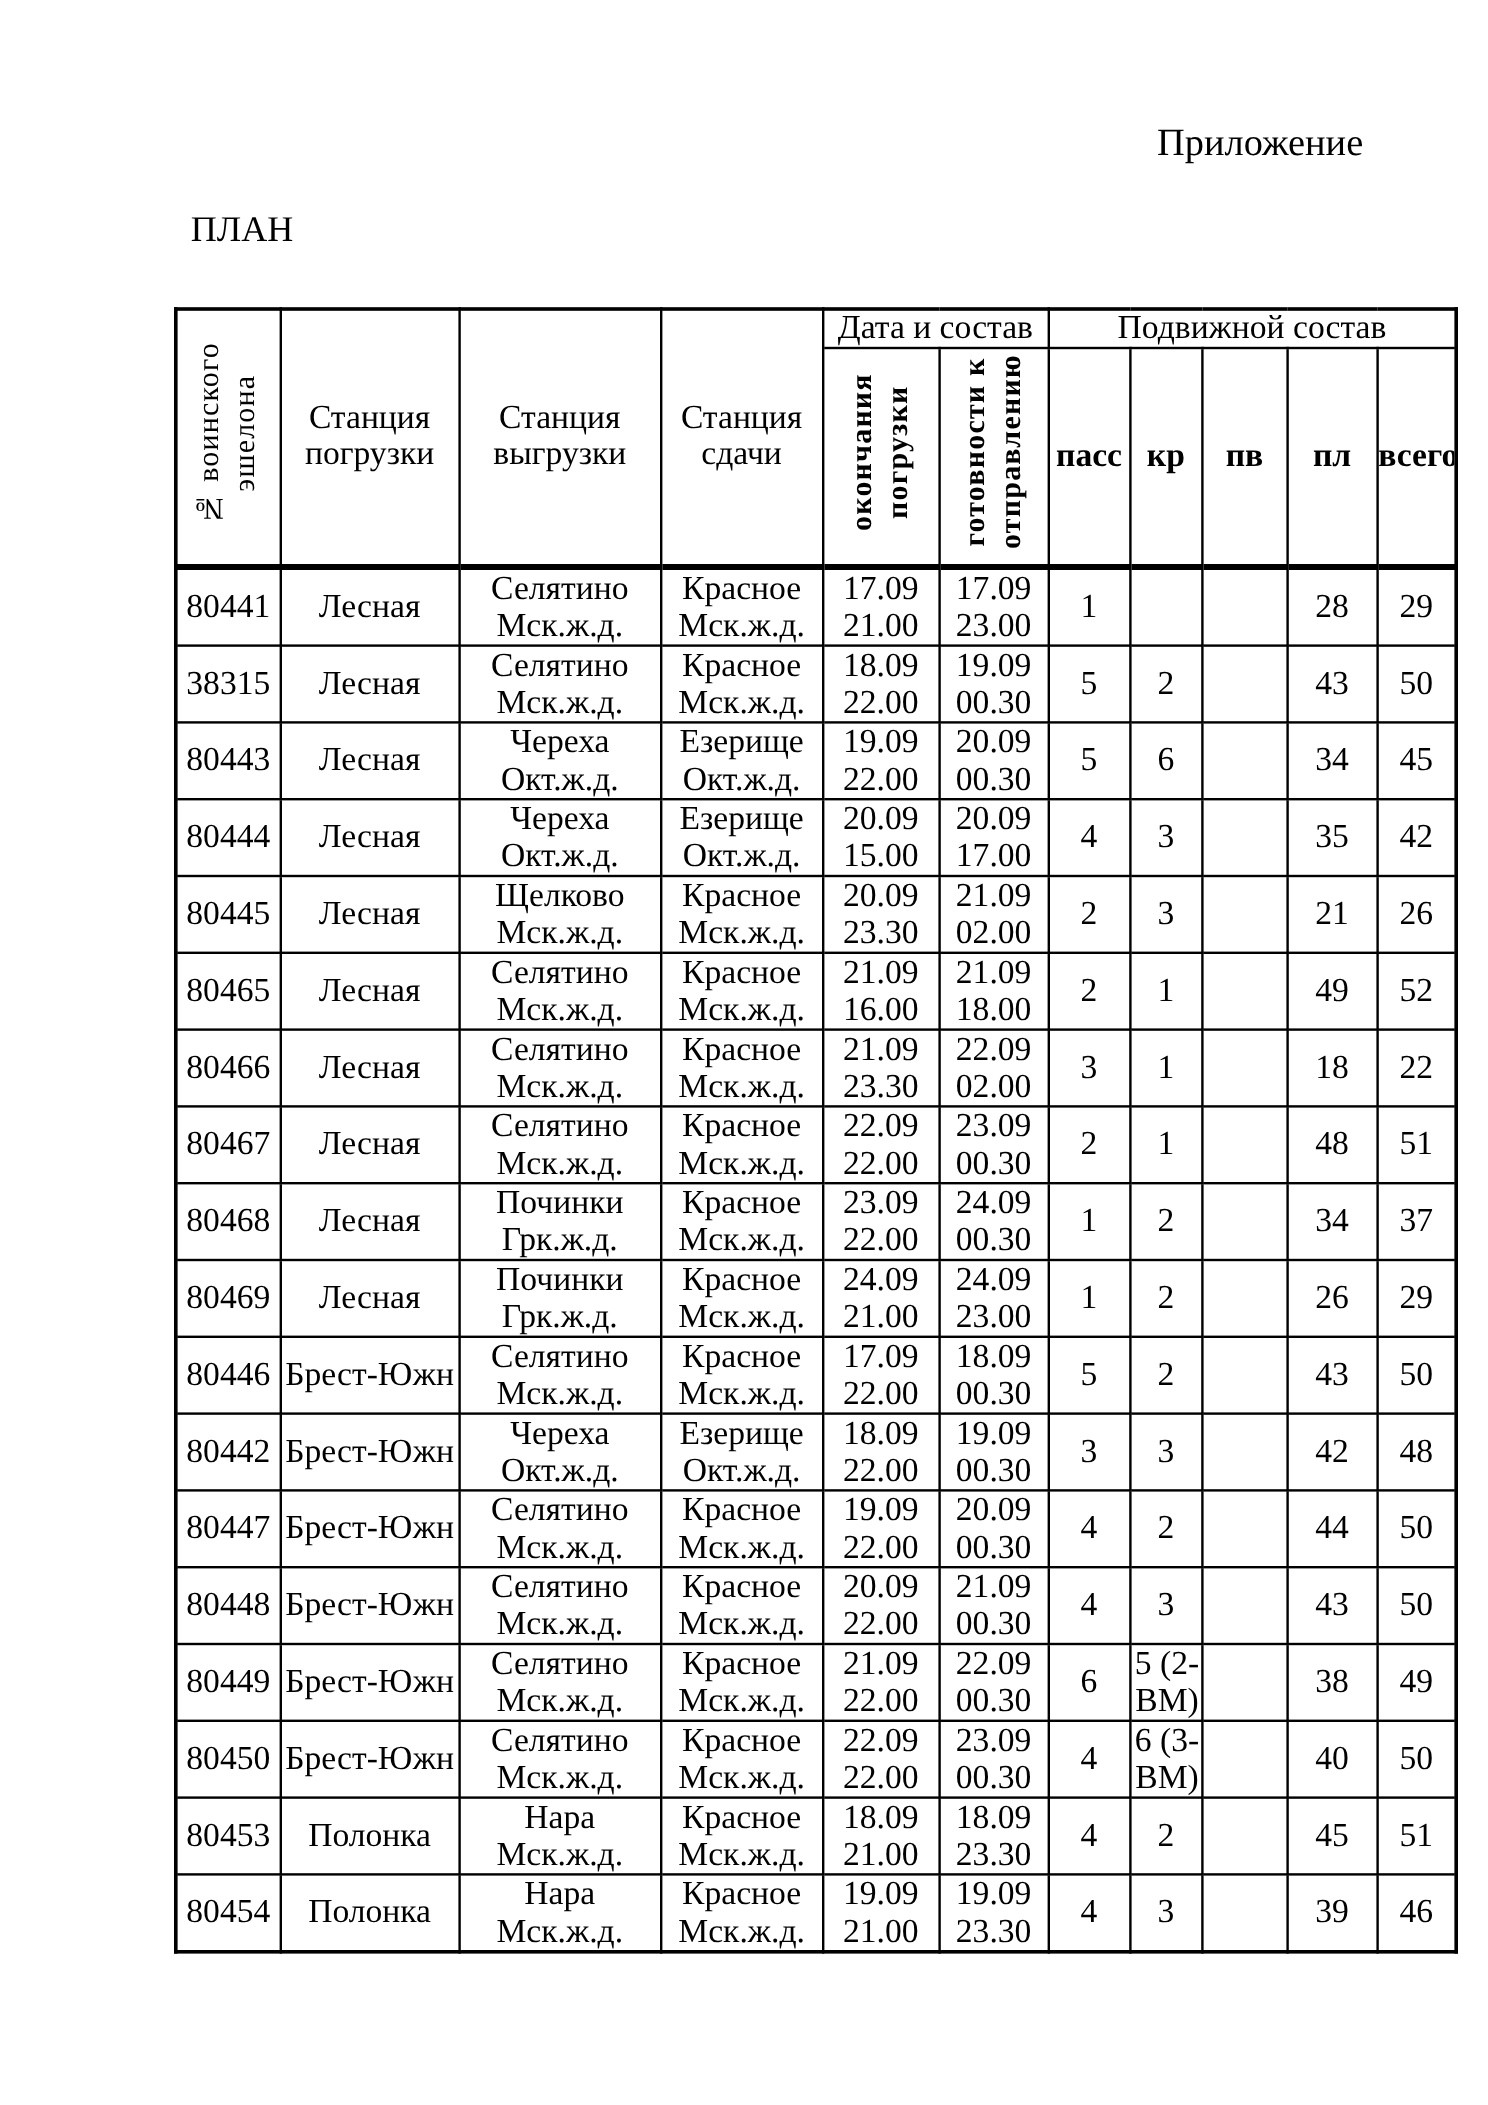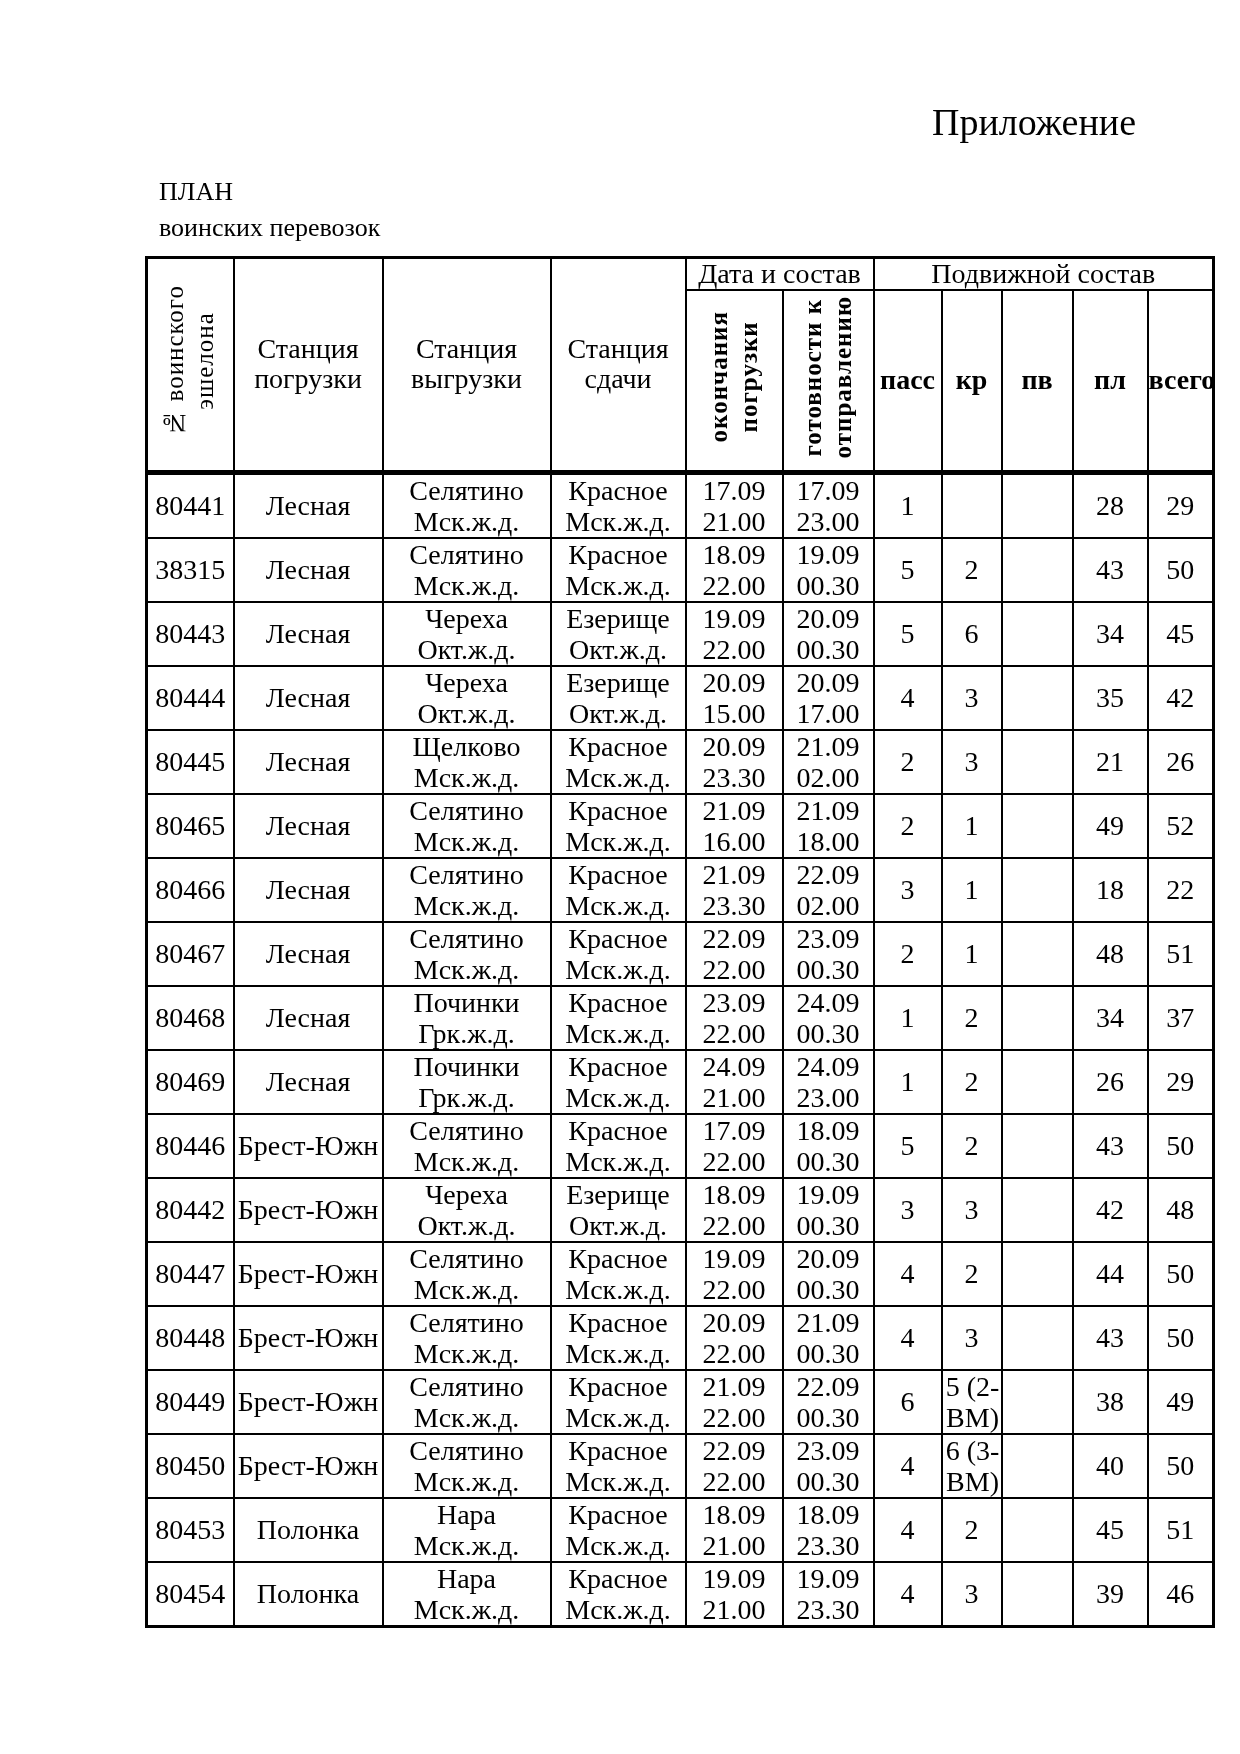--- a/index.html
+++ b/index.html
@@ -5,25 +5,25 @@
   * { box-sizing: border-box; }
   html, body { margin: 0; padding: 0; }
   body {
     width: 1240px; height: 1754px;
     background: #ffffff; color: #000000;
     font-family: "Liberation Serif", "DejaVu Serif", serif;
     position: relative;
   }
   .annex {
     position: absolute; top: 100px; right: 104px;
-    font-size: 38px;
+    font-size: 32px;
   }
   .title {
     position: absolute; left: 159px; top: 174px;
-    font-size: 26px; line-height: 36px;
+    font-size: 30px; line-height: 36px;
   }
   table.plan {
     position: absolute; left: 145px; top: 256px;
     width: 1067px;
     border-collapse: collapse; table-layout: fixed;
     border: 3px solid #000;
     background: #fff;
   }
   .plan th, .plan td {
     border: 2px solid #000;
@@ -56,21 +56,20 @@
     padding-right: 1px;
   }
 </style>
 </head>
 <body>
 
 <div class="annex">Приложение</div>
 
 <div class="title">
   <div>ПЛАН</div>
-  <div>воинских перевозок</div>
 </div>
 
 <table class="plan">
   <colgroup>
     <col style="width:87px">
       <col style="width:149px">
       <col style="width:168px">
       <col style="width:135px">
     <col style="width:97px">
       <col style="width:91px">

